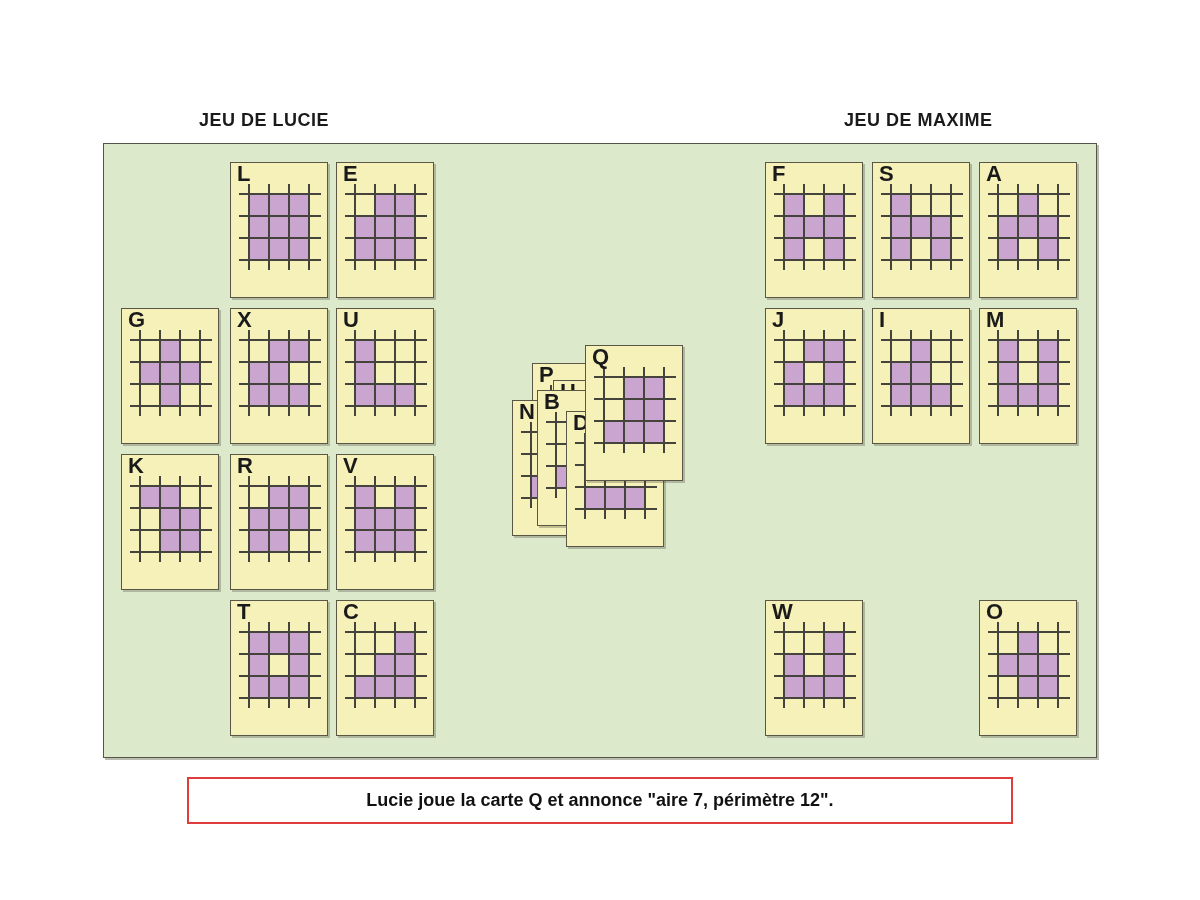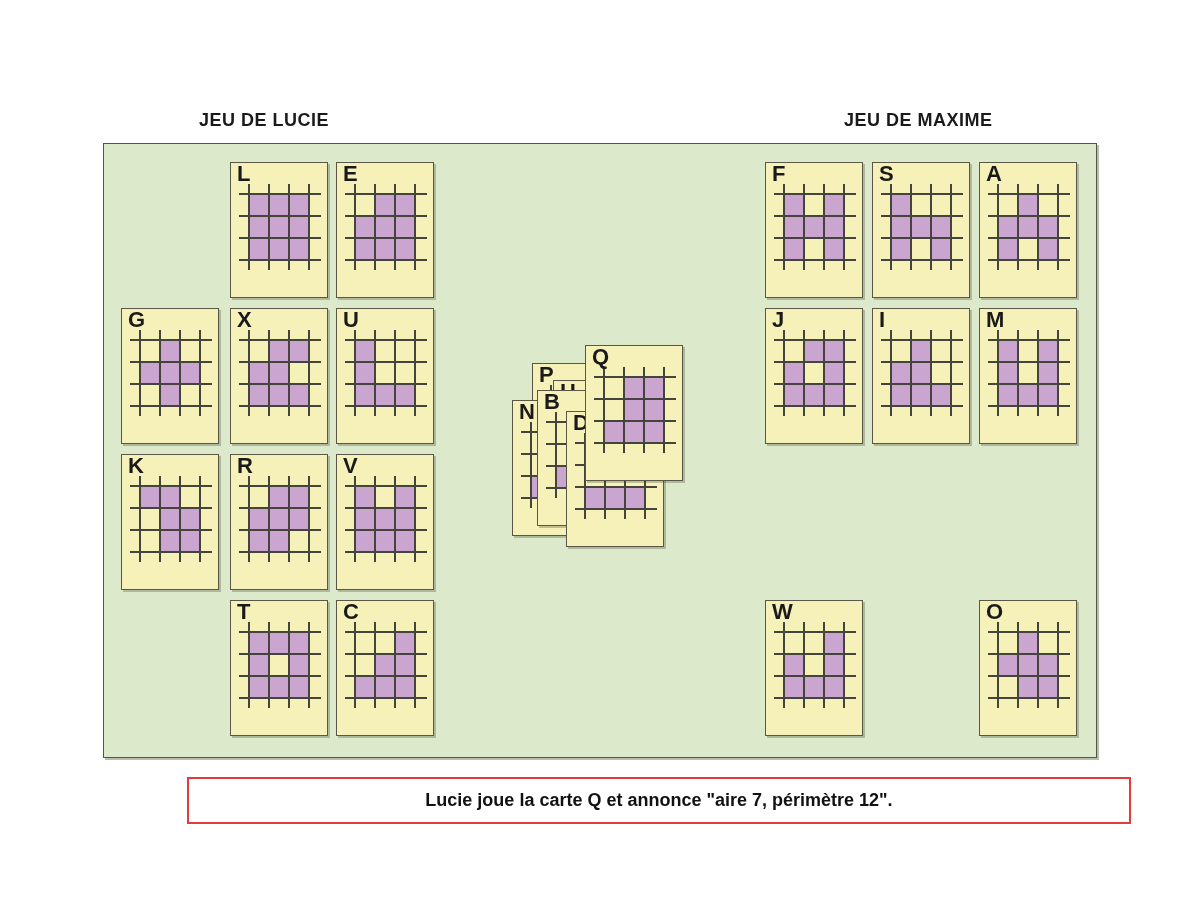--- a/index.html
+++ b/index.html
@@ -10,21 +10,21 @@
   #title-right{left:844px;top:110px;}
   #board{position:absolute;left:103px;top:143px;width:992px;height:613px;
          background:#dde9cb;border:1px solid #55534a;box-shadow:2px 2px 0 #b9bcae;}
   .card{position:absolute;width:98px;height:136px;background:#f6f1b8;
         border:1px solid #5a5747;box-shadow:2px 2px 0 rgba(70,70,55,0.30);box-sizing:border-box;}
   .card-letter{position:absolute;top:-2px;left:6px;font-weight:bold;font-size:22px;color:#1a1a1a;}
   .grid{position:absolute;left:0;top:0;width:98px;height:136px;}
   .cell{position:absolute;width:20px;height:22px;background:#c9a5cf;}
   .vline{position:absolute;top:21px;width:2px;height:86px;background:#45443c;}
   .hline{position:absolute;left:8px;width:82px;height:2px;background:#45443c;}
-  #announcement-box{position:absolute;left:187px;top:777px;width:944px;height:47px;
+  #announcement-box{position:absolute;left:187px;top:777px;width:826px;height:47px;
         background:#ffffff;border:2px solid #e03c3c;box-sizing:border-box;
         display:flex;align-items:center;justify-content:center;}
   #announcement-text{font-weight:bold;font-size:18px;color:#111111;white-space:nowrap;}
 </style>
 </head>
 <body>
 
 <div id="page">
   <div id="title-left" class="title">JEU DE LUCIE</div>
   <div id="title-right" class="title">JEU DE MAXIME</div>

